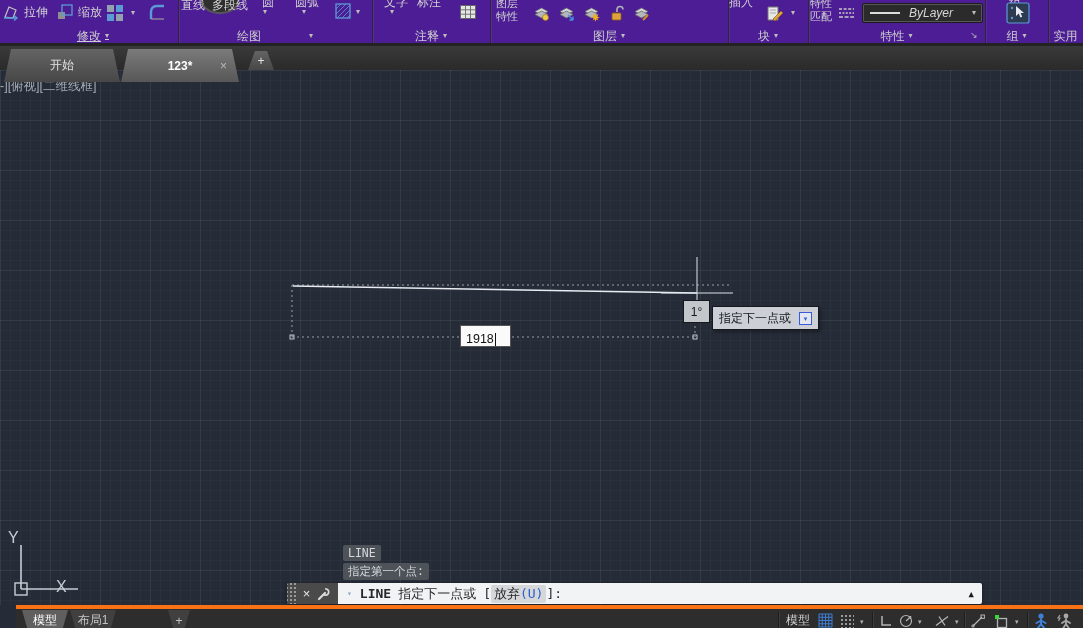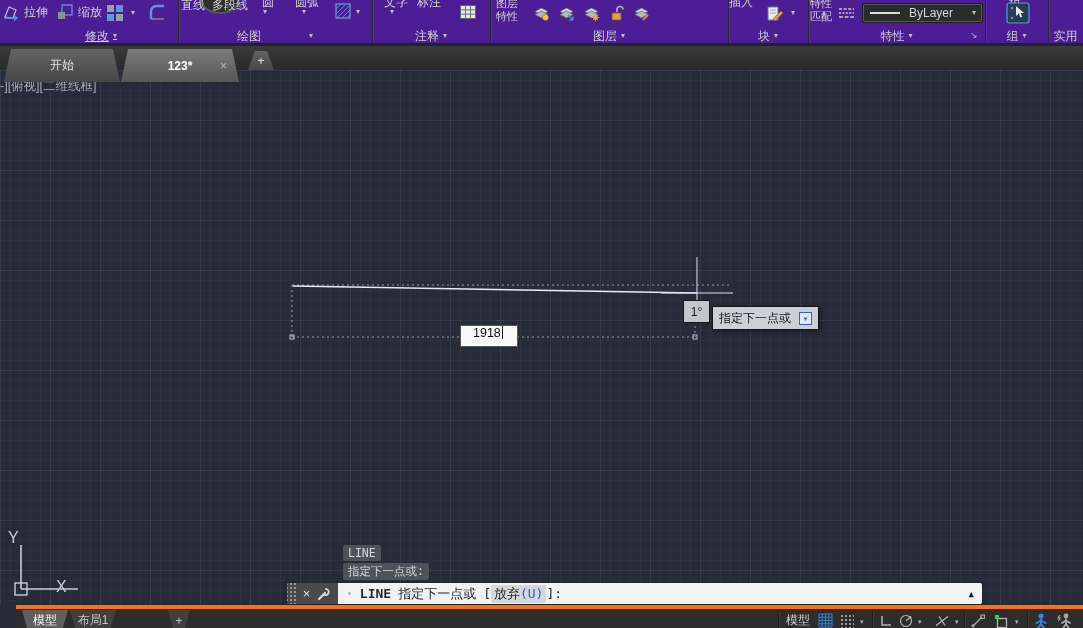--- a/index.html
+++ b/index.html
@@ -13,21 +13,21 @@
   .ribbon-bottom{position:absolute;left:0;top:43px;width:1083px;height:3px;background:#232323;}
   .psep{position:absolute;top:0;height:43px;width:1px;background:#2b2b2b;box-shadow:1px 0 0 rgba(255,255,255,0.07);}
   .plabel{position:absolute;top:29px;height:14px;display:flex;align-items:center;justify-content:center;gap:4px;
           font-size:12px;color:#cdcdcd;cursor:default;}
   .chev{font-size:8px;color:#bdbdbd;line-height:1;}
   .rtext{position:absolute;font-size:12px;color:#d2d2d2;white-space:nowrap;}
   .rbtn{position:absolute;display:flex;align-items:center;gap:4px;color:#d2d2d2;font-size:12px;white-space:nowrap;}
   .combo{position:absolute;display:flex;align-items:center;background:#2b2b2b;border:1px solid #1d1d1d;
          box-shadow:inset 0 0 0 1px #565656;border-radius:2px;}
   .combo .swatch{width:30px;height:2px;background:#dcdcdc;margin-left:7px;}
-  .combo .cval{margin-left:9px;font-size:12px;color:#d6d6d6;}
+  .combo .cval{margin-left:9px;font-size:12px;color:#d6d6d6;font-style:italic;}
   .combo .chev{position:absolute;right:6px;}
 
   
   .tabbar{position:absolute;left:0;top:46px;width:1083px;height:24px;
           background:linear-gradient(#3a3a3a,#2a2a2a);z-index:9;}
   .ftab{position:absolute;top:3px;height:33px;display:flex;align-items:center;justify-content:center;
         font-size:12px;color:#e2e2e2;clip-path:polygon(7px 0,calc(100% - 7px) 0,100% 100%,0 100%);}
   .ftab.inactive{background:linear-gradient(#646464,#474747);}
   .ftab.active{background:linear-gradient(#7b7b7b,#575757);color:#fff;font-weight:bold;}
   .ftab .x{position:absolute;right:12px;font-weight:normal;color:#b8b8b8;font-size:12px;}
@@ -44,21 +44,21 @@
   svg.overlay{position:absolute;left:0;top:0;width:1083px;height:628px;z-index:2;pointer-events:none;}
 
   .dynbox{position:absolute;z-index:3;font-size:12px;}
   .anglebox{left:683px;top:300px;width:25px;height:21px;background:#c3c6cb;border:1px solid #15181d;
             display:flex;align-items:center;justify-content:center;color:#15181d;}
   .tipbox{left:712px;top:306px;height:22px;background:#ccd0d6;border:1px solid #15181d;
           display:flex;align-items:center;color:#15181d;padding:0 6px;box-shadow:2px 2px 3px rgba(0,0,0,0.35);}
   .tipopt{width:11px;height:11px;margin-left:8px;background:#e3e7f2;border:1px solid #3b5bd6;
           display:flex;align-items:center;justify-content:center;font-size:7px;color:#3b5bd6;line-height:1;}
   .leninput{left:460px;top:325px;width:44px;height:20px;background:#fafafa;border:1px solid #555;
-            display:flex;align-items:flex-start;color:#111;padding-left:12px;font-size:12.5px;}
+            display:flex;align-items:flex-end;color:#111;padding-left:5px;font-size:12.5px;}
   .caret{width:1px;height:13px;background:#111;margin-left:1px;}
 
   .histpill{position:absolute;z-index:4;background:rgba(82,86,92,0.93);color:#d5d9dd;
             font-family:"DejaVu Sans Mono",monospace;font-size:11.5px;padding:1px 5px;border-radius:2px;}
 
   
   .cmdbar{position:absolute;left:287px;top:583px;width:695px;height:21px;display:flex;z-index:6;
           box-shadow:0 1px 4px rgba(0,0,0,0.4);}
   .cmdgrip{width:9px;background:#4a4a4a;border-radius:2px 0 0 2px;
            background-image:radial-gradient(#9a9a9a 1px,transparent 1.2px);background-size:4px 4px;background-position:2px 3px;}
@@ -226,21 +226,21 @@
     </div>
 
     <div class="psep" style="left:178px;"></div>
     <div class="psep" style="left:372px;"></div>
     <div class="psep" style="left:490px;"></div>
     <div class="psep" style="left:728px;"></div>
     <div class="psep" style="left:808px;"></div>
     <div class="psep" style="left:985px;"></div>
     <div class="psep" style="left:1048px;"></div>
 
-    <div class="plabel" style="left:12px;width:178px;text-decoration:underline;">
+    <div class="plabel" style="left:4px;width:178px;text-decoration:underline;">
       <span>修改</span>
       <span class="chev">▾</span>
     </div>
     <div class="plabel" style="left:178px;width:194px;gap:48px;">
       <span>绘图</span>
       <span class="chev">▾</span>
     </div>
     <div class="plabel" style="left:372px;width:118px;">
       <span>注释</span>
       <span class="chev">▾</span>
@@ -316,21 +316,21 @@
     <span class="tipopt">
       <span>▾</span>
     </span>
   </div>
   <div class="dynbox leninput">
     <span>1918</span>
     <span class="caret"></span>
   </div>
 
   <div class="histpill" style="left:343px;top:545px;">LINE</div>
-  <div class="histpill" style="left:343px;top:563px;">指定下一点或:</div>
+  <div class="histpill" style="left:343px;top:563px;">指定第一个点:</div>
 
   <div class="cmdbar">
     <div class="cmdgrip"></div>
     <div class="cmdtools">
       <span class="cmdx">×</span>
       <svg width="14" height="14" viewBox="0 0 14 14">
         <path d="M2,12 L8,6" stroke="#dcdcdc" stroke-width="2.2" stroke-linecap="round"></path>
         <path d="M8.2,1.8 A3.2,3.2 0 1 1 6.4,7.4" fill="none" stroke="#dcdcdc" stroke-width="1.8"></path>
       </svg>
     </div>

